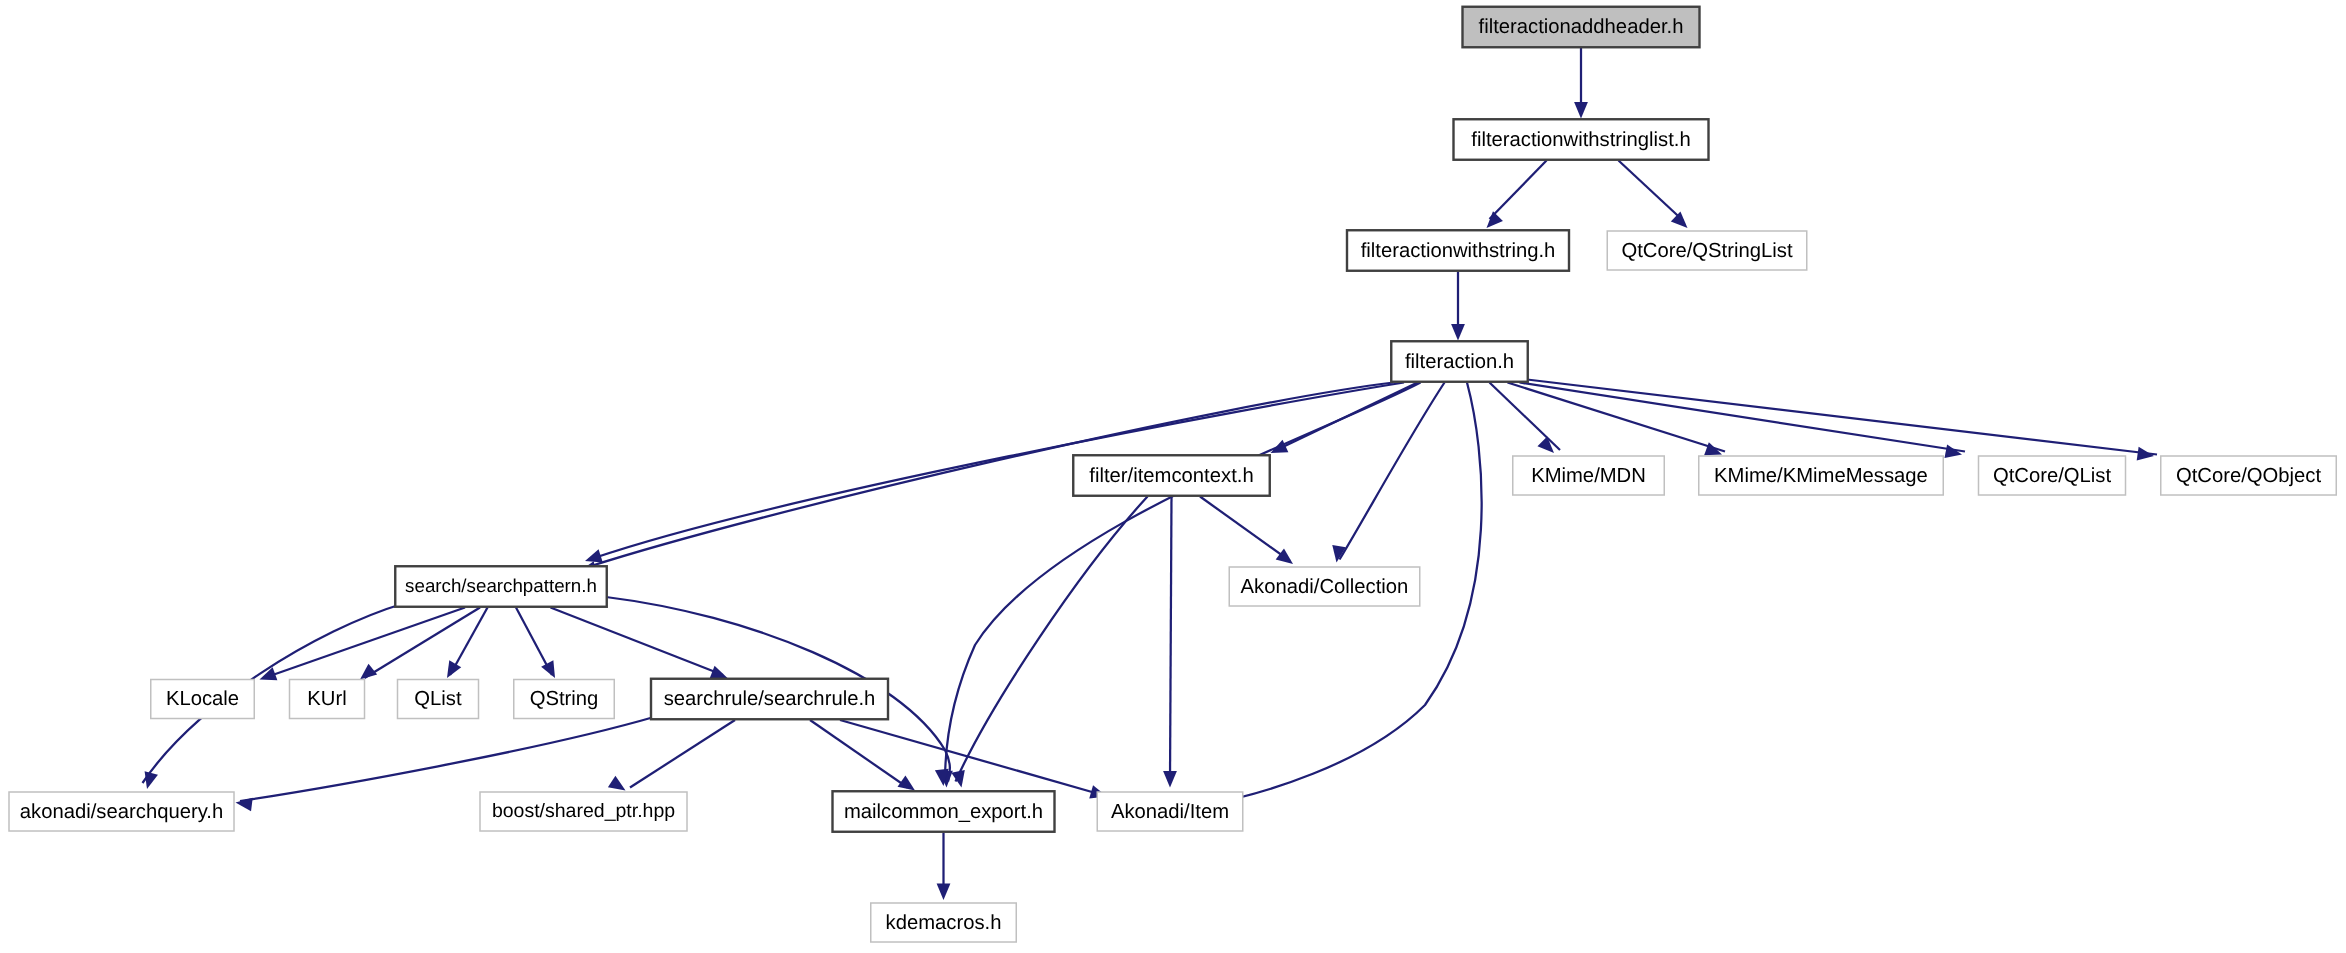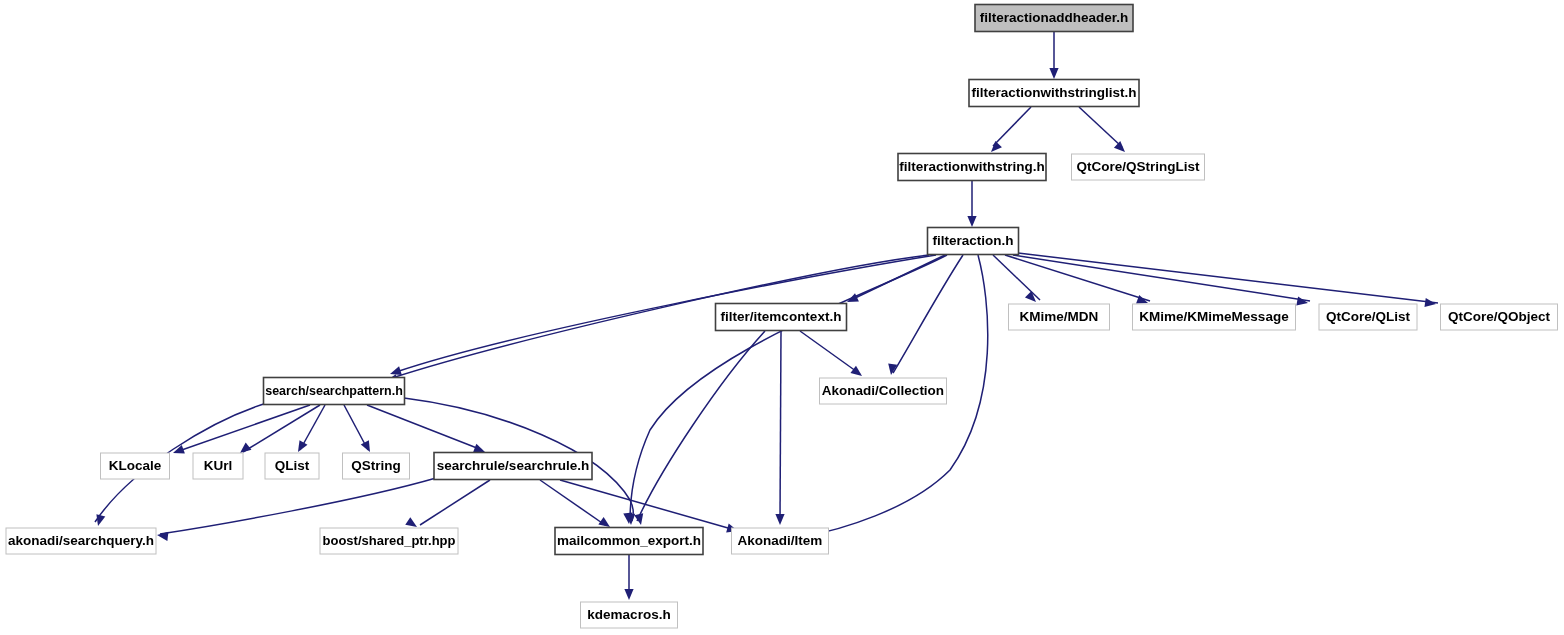--- a/index.html
+++ b/index.html
@@ -11,21 +11,20 @@
     width: 1564px;
     height: 635px;
     font-family: "Liberation Sans", sans-serif;
     overflow: hidden;
   }
   #graph-root {
     position: relative;
     width: 1564px;
     height: 635px;
     background: #ffffff;
-    font-weight: bold;
   }
   svg#dep-graph {
     display: block;
     width: 1564px;
     height: 635px;
   }
   .node-box {
     fill: #ffffff;
     stroke: #c0c0c0;
     stroke-width: 1px;

